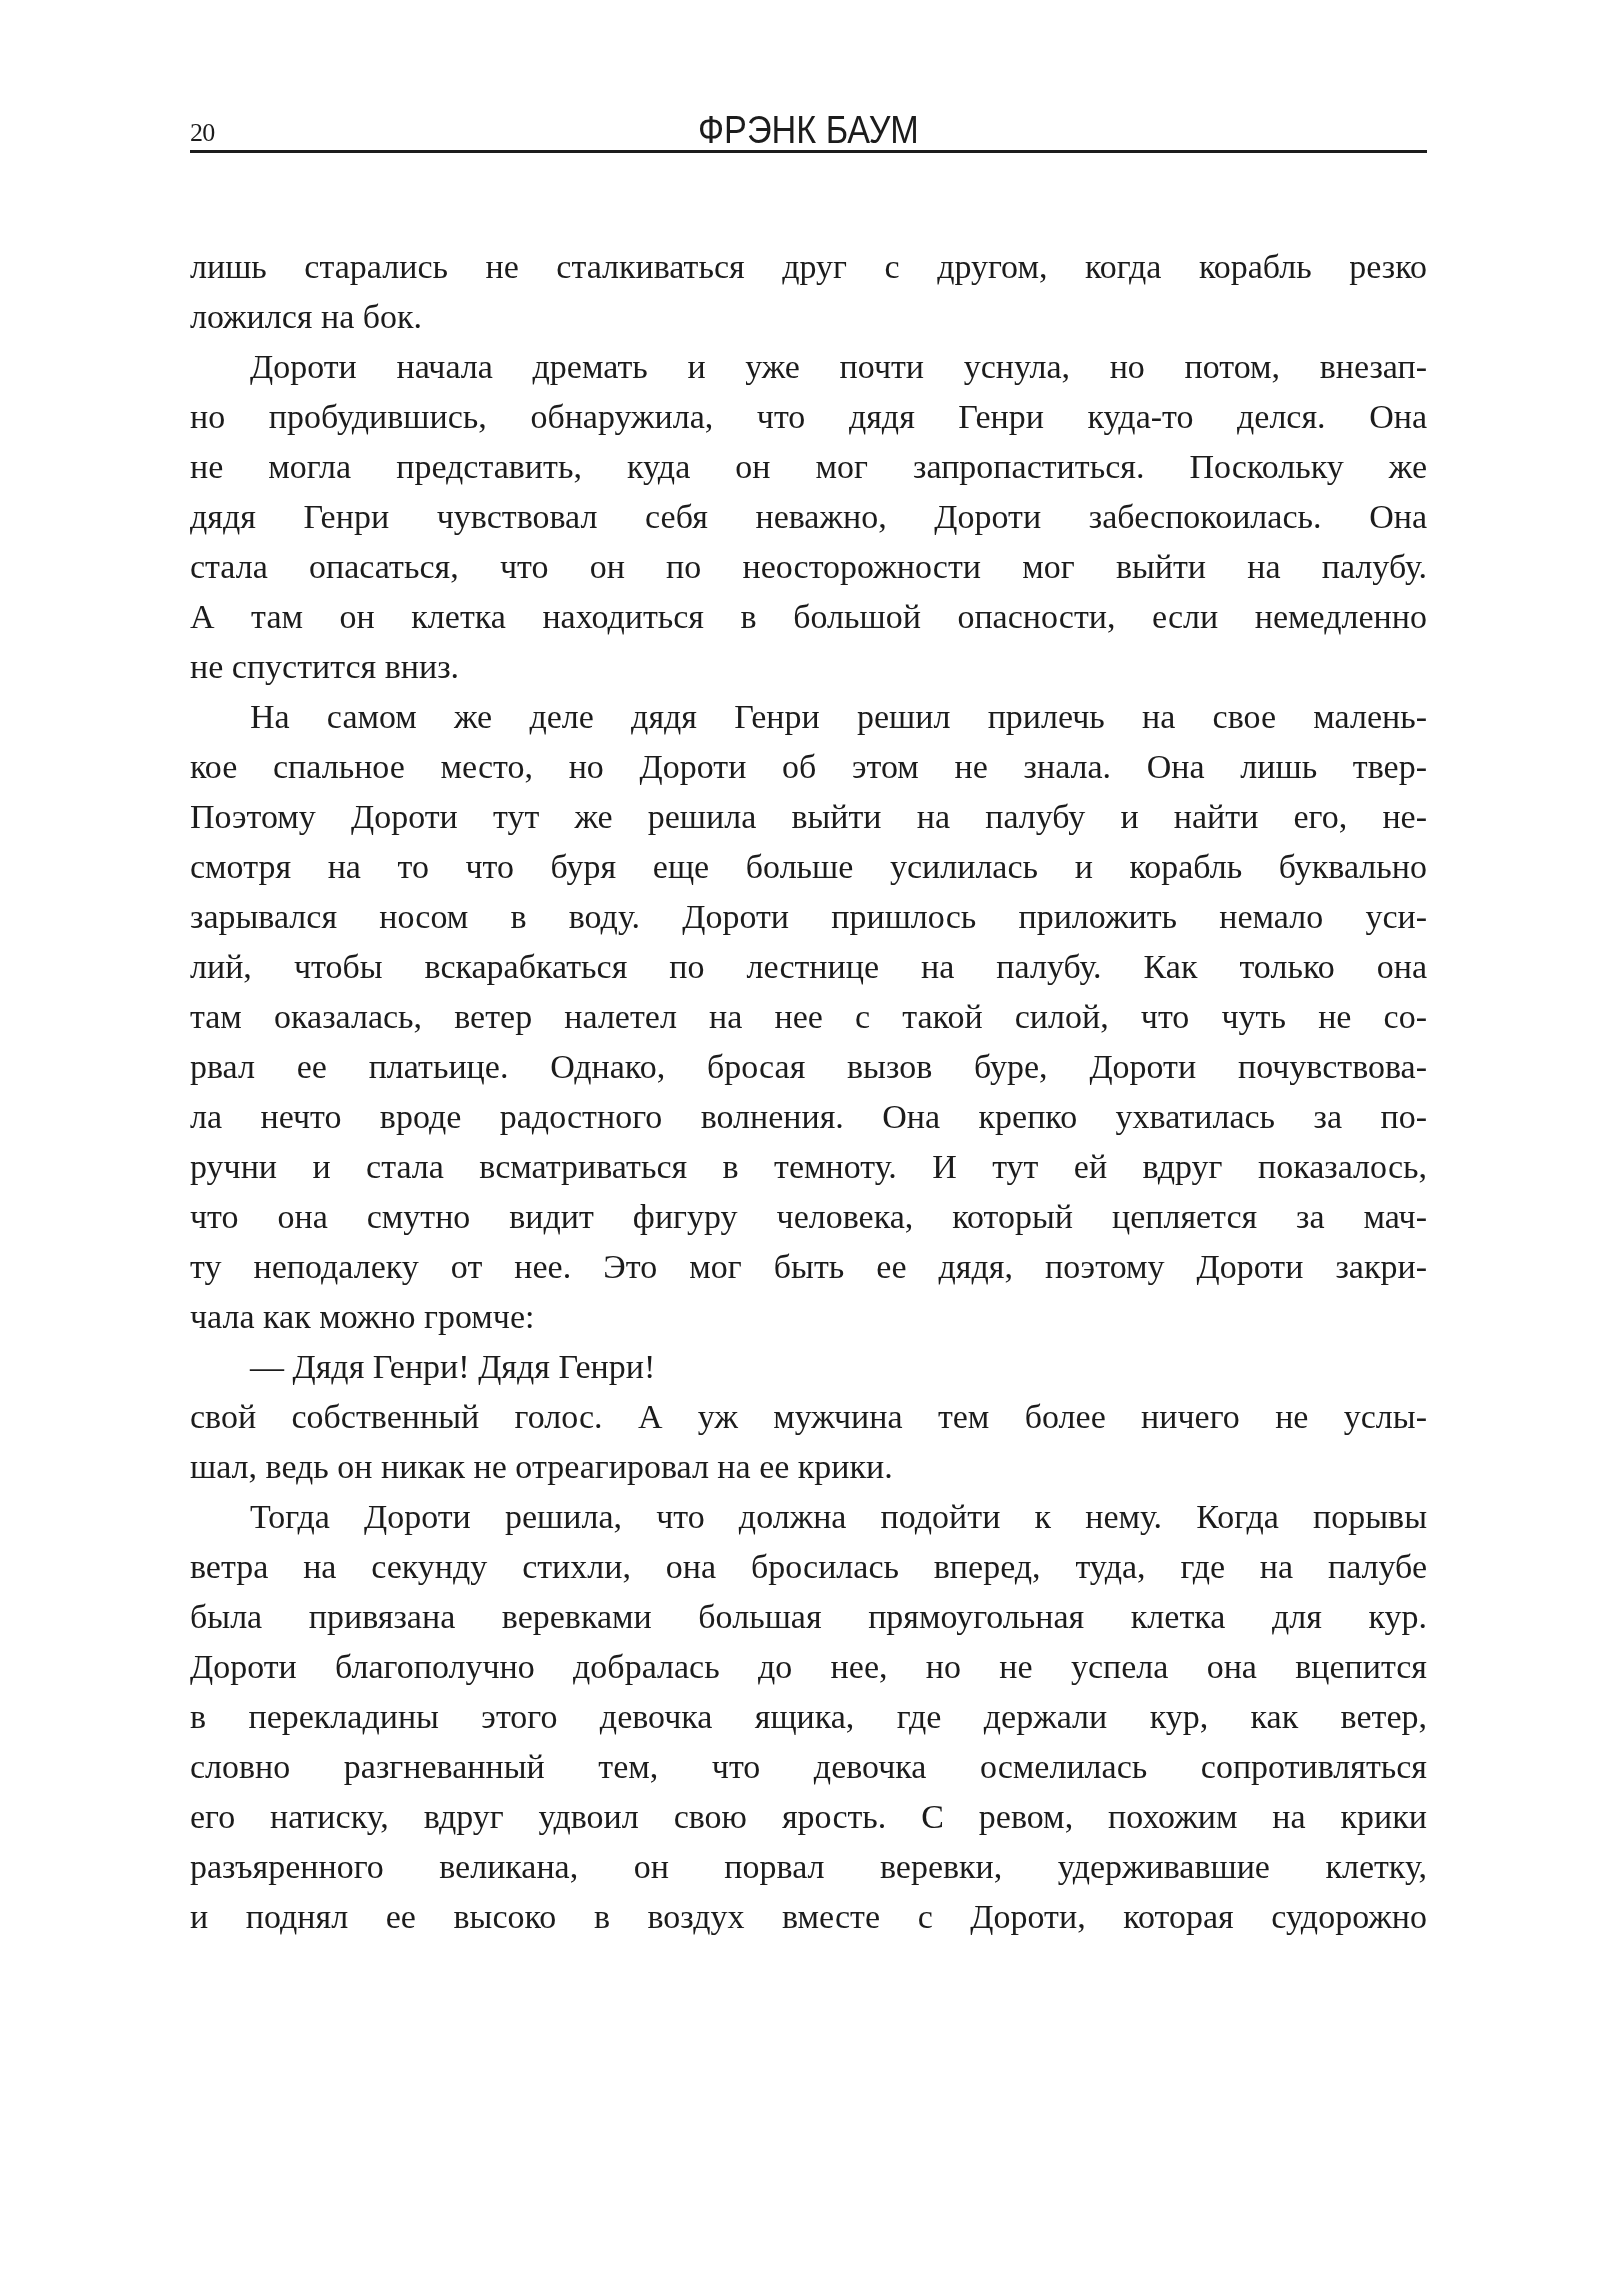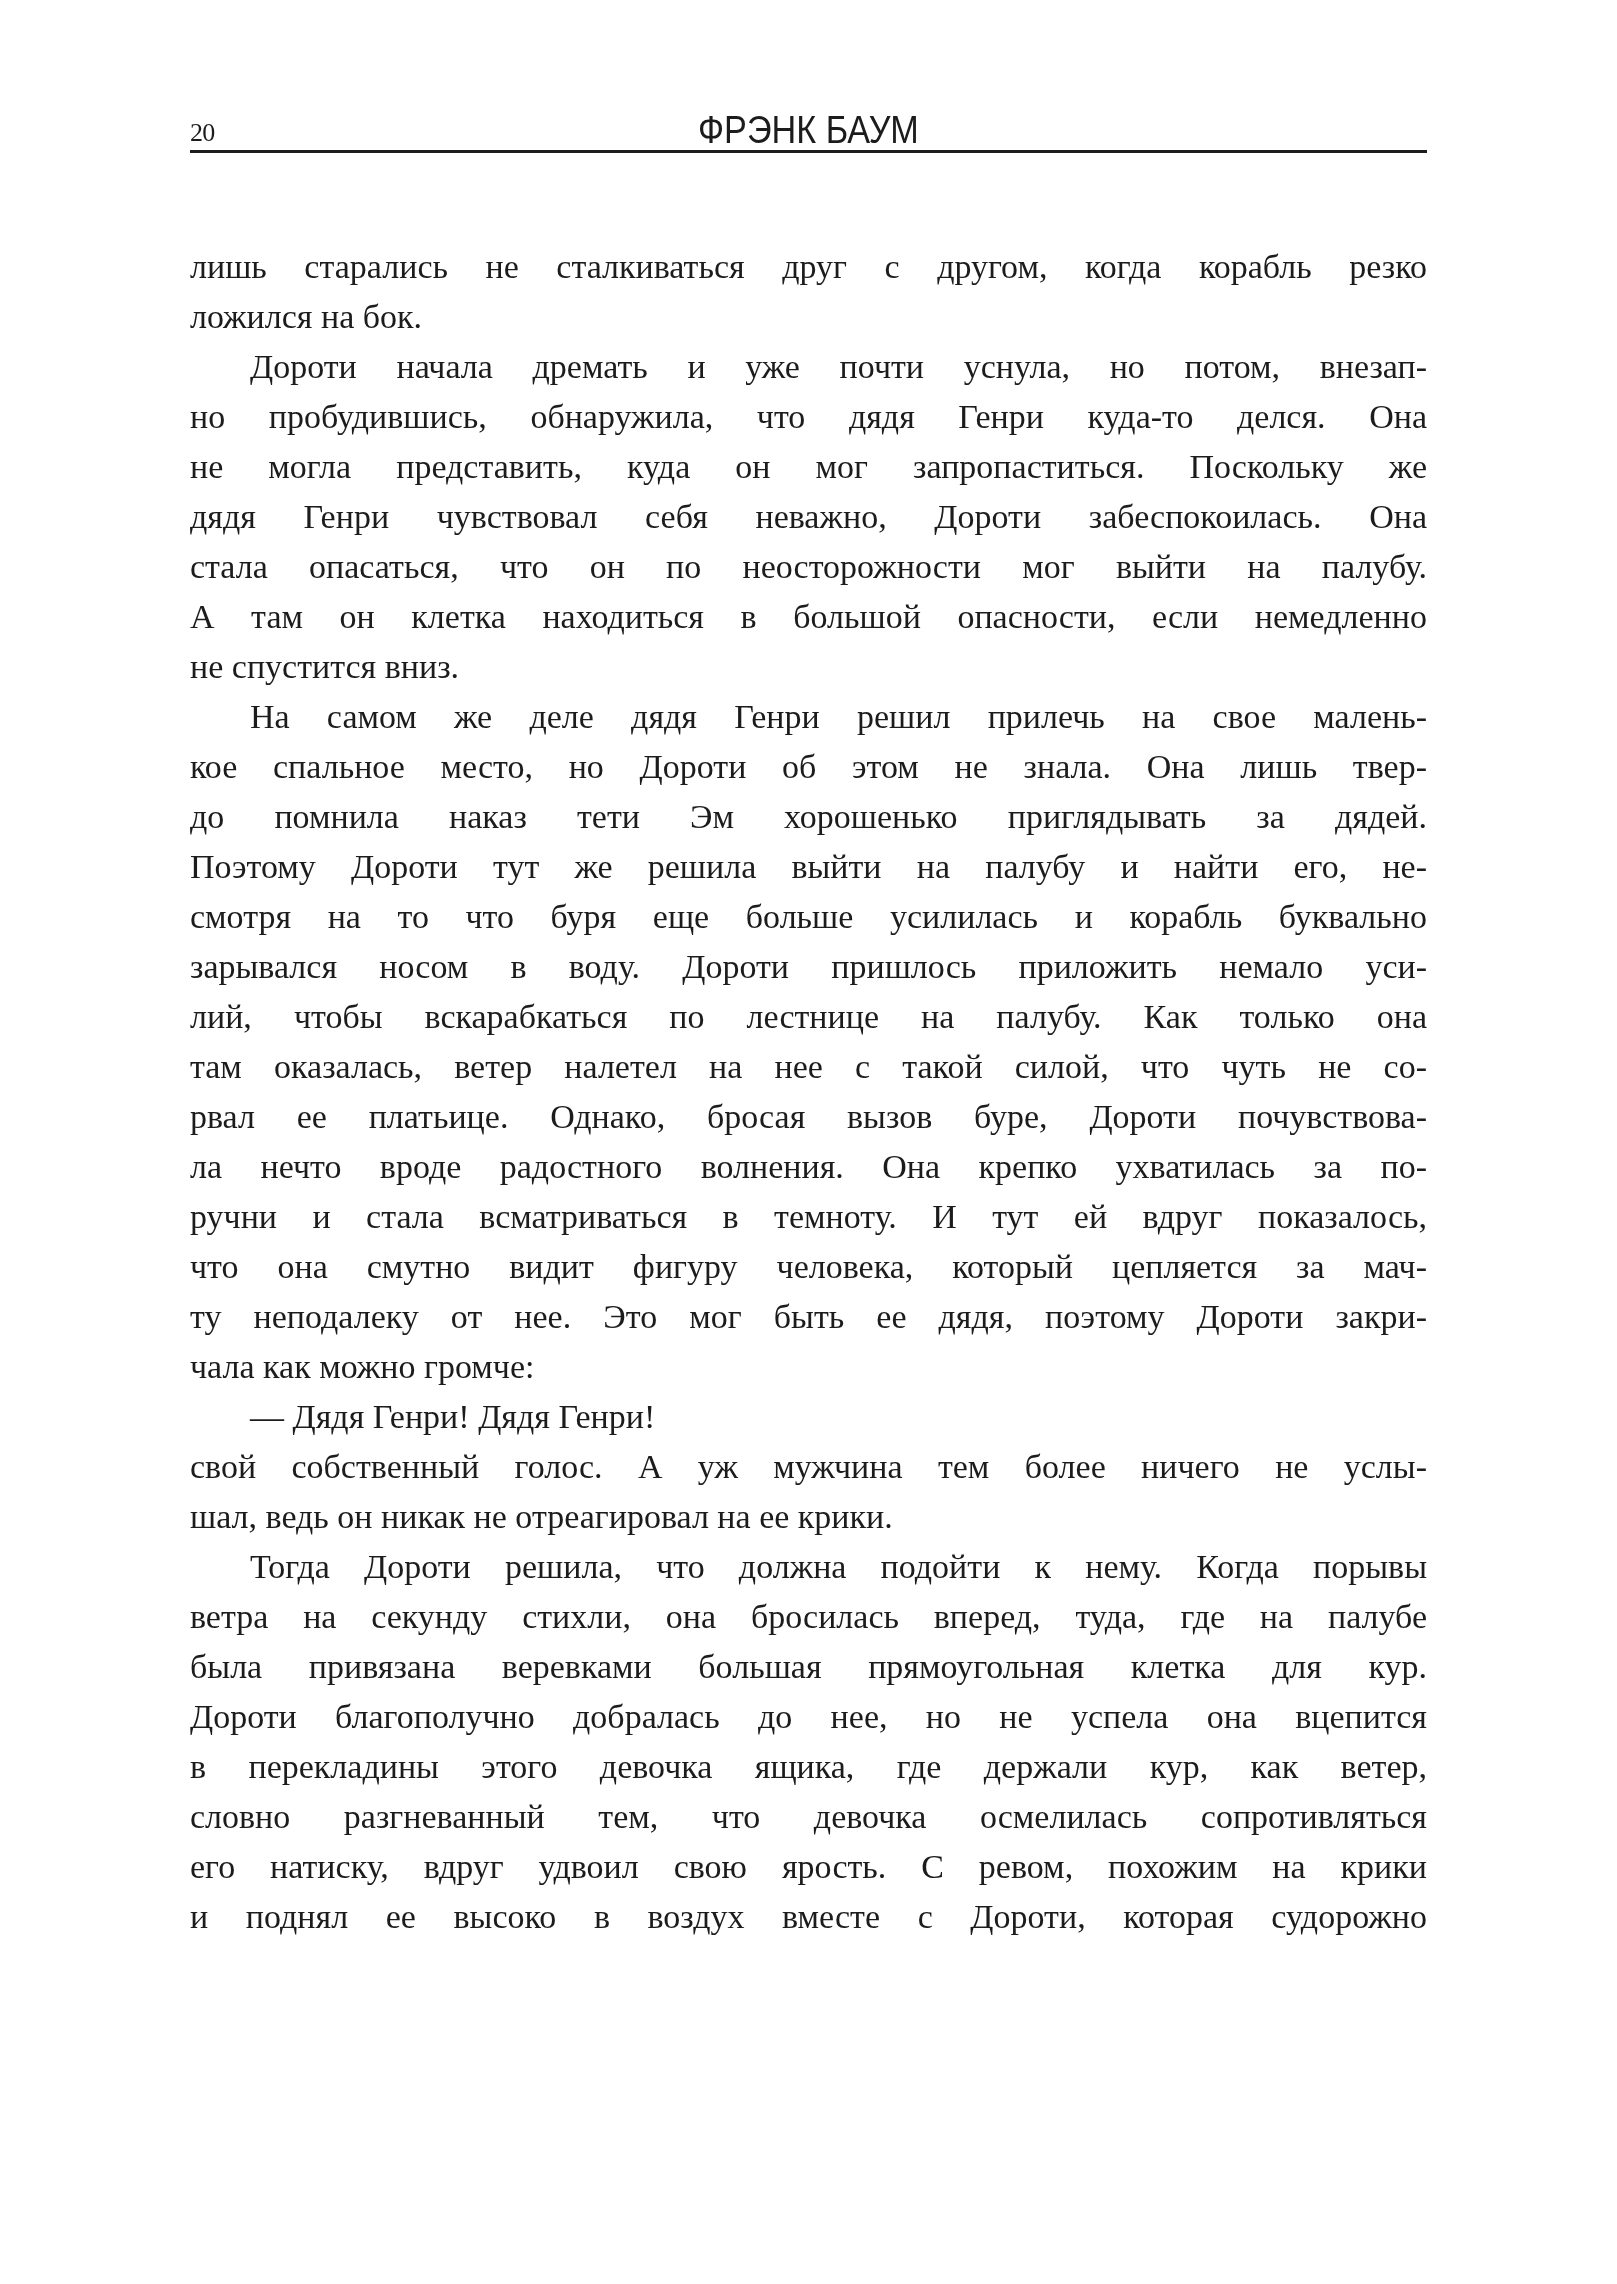--- a/index.html
+++ b/index.html
@@ -113,21 +113,20 @@
       <span class="line">не могла представить, куда он мог запропаститься. Поскольку же</span>
       <span class="line">дядя Генри чувствовал себя неважно, Дороти забеспокоилась. Она</span>
       <span class="line">стала опасаться, что он по неосторожности мог выйти на палубу.</span>
       <span class="line">А там он клетка находиться в большой опасности, если немедленно</span>
       <span class="line last">не спустится вниз.</span>
     </div>
 
     <div>
       <span class="line indent">На самом же деле дядя Генри решил прилечь на свое малень-</span>
       <span class="line">кое спальное место, но Дороти об этом не знала. Она лишь твер-</span>
-      <span class="line">до помнила наказ тети Эм хорошенько приглядывать за дядей.</span>
       <span class="line">Поэтому Дороти тут же решила выйти на палубу и найти его, не-</span>
       <span class="line">смотря на то что буря еще больше усилилась и корабль буквально</span>
       <span class="line">зарывался носом в воду. Дороти пришлось приложить немало уси-</span>
       <span class="line">лий, чтобы вскарабкаться по лестнице на палубу. Как только она</span>
       <span class="line">там оказалась, ветер налетел на нее с такой силой, что чуть не со-</span>
       <span class="line">рвал ее платьице. Однако, бросая вызов буре, Дороти почувствова-</span>
       <span class="line">ла нечто вроде радостного волнения. Она крепко ухватилась за по-</span>
       <span class="line">ручни и стала всматриваться в темноту. И тут ей вдруг показалось,</span>
       <span class="line">что она смутно видит фигуру человека, который цепляется за мач-</span>
       <span class="line">ту неподалеку от нее. Это мог быть ее дядя, поэтому Дороти закри-</span>
@@ -144,17 +143,18 @@
     </div>
 
     <div>
       <span class="line indent">Тогда Дороти решила, что должна подойти к нему. Когда порывы</span>
       <span class="line">ветра на секунду стихли, она бросилась вперед, туда, где на палубе</span>
       <span class="line">была привязана веревками большая прямоугольная клетка для кур.</span>
       <span class="line">Дороти благополучно добралась до нее, но не успела она вцепится</span>
       <span class="line">в перекладины этого девочка ящика, где держали кур, как ветер,</span>
       <span class="line">словно разгневанный тем, что девочка осмелилась сопротивляться</span>
       <span class="line">его натиску, вдруг удвоил свою ярость. С ревом, похожим на крики</span>
+      <span class="line">разъяренного великана, он порвал веревки, удерживавшие клетку,</span>
       <span class="line">и поднял ее высоко в воздух вместе с Дороти, которая судорожно</span>
     </div>
   </div>
 </div>
 
 
 </body></html>

